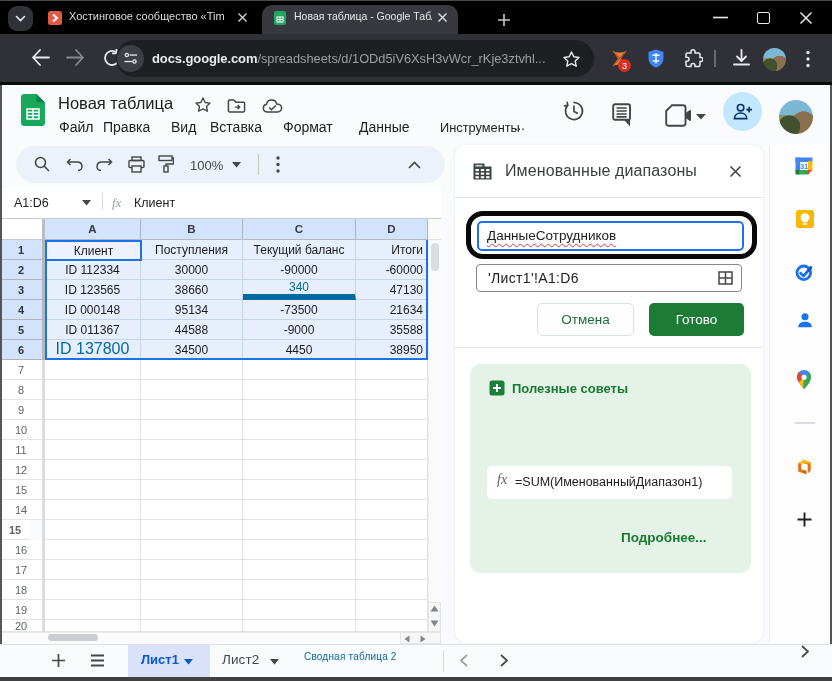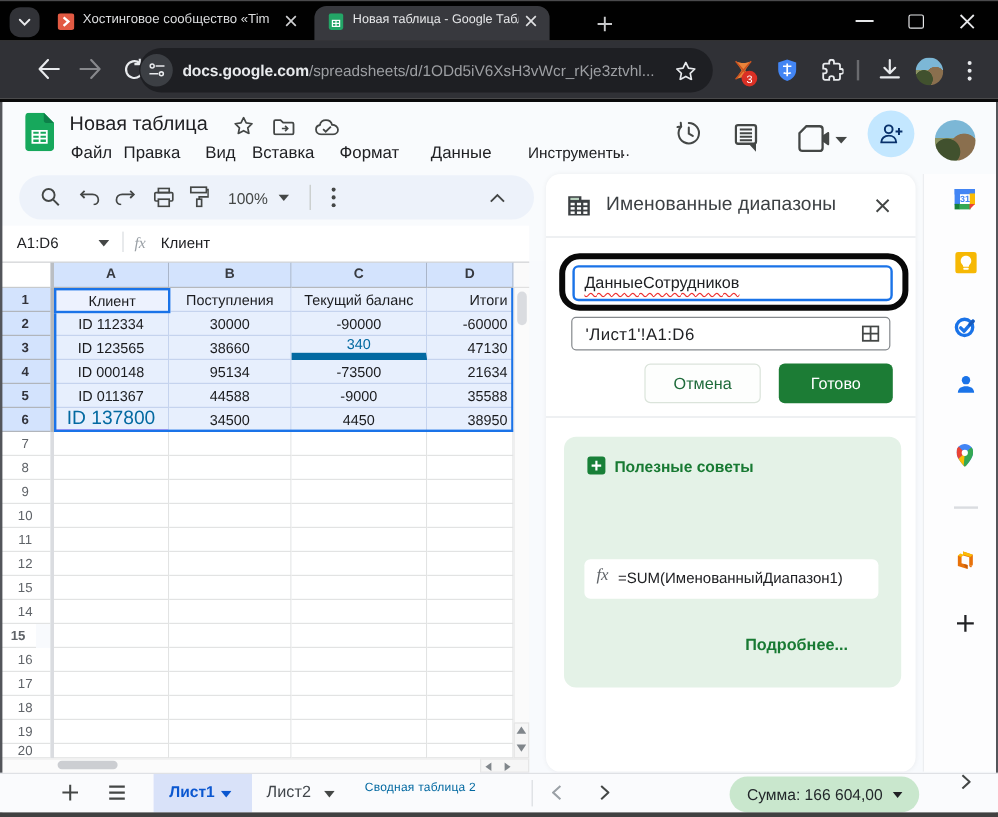--- a/index.html
+++ b/index.html
@@ -452,14 +452,13 @@
       <path d="M0 0 L4.5 5.5 L9 0 Z" fill="#444746"></path>
     </svg>
 <div class="abs" style="left:304px;top:651px;font-size:10px;letter-spacing:0.2px;color:#0369a1">Сводная таблица 2</div>
 <div class="abs" style="left:443px;top:650px;width:1px;height:22px;background:#dadce0"></div>
 <svg class="abs" style="left:460px;top:654px" width="8" height="13" viewBox="0 0 8 13">
       <path d="M7 1 L1 6.5 L7 12" stroke="#9aa0a6" stroke-width="1.7" fill="none"></path>
     </svg>
 <svg class="abs" style="left:500px;top:654px" width="8" height="13" viewBox="0 0 8 13">
       <path d="M1 1 L7 6.5 L1 12" stroke="#444746" stroke-width="1.7" fill="none"></path>
     </svg>
-<div class="abs flex" style="left:608px;top:647px;width:158px;height:30px;border-radius:15px;background:#c9e7cd;justify-content:center;font-size:13px;font-weight:500;color:#22272a">Сумма: 166 604,00<span style="display:inline-block;margin-left:8px;width:0;height:0;border-left:4.5px solid transparent;border-right:4.5px solid transparent;border-top:5.5px solid #202124"></span></div>
 <div class="abs" style="left:0;top:677px;width:832px;height:4px;background:#414141"></div>
 </div>
 </body></html>

